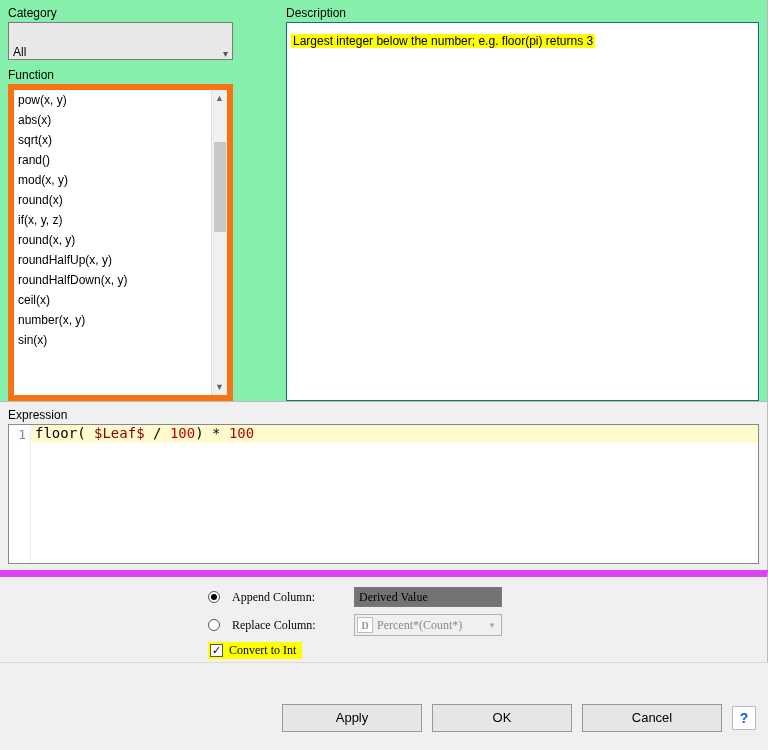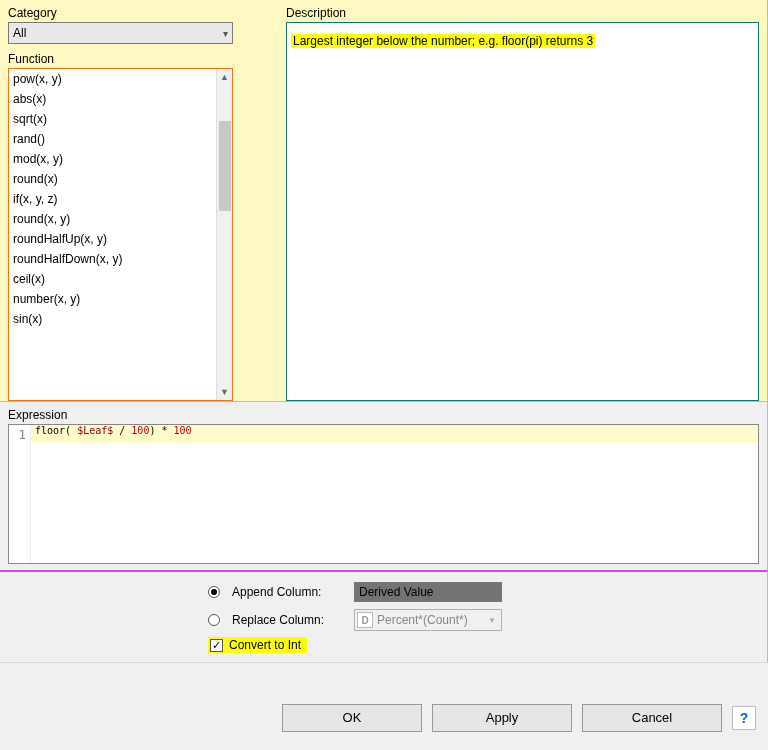--- a/index.html
+++ b/index.html
@@ -13,39 +13,39 @@
     height: 750px;
     overflow: hidden;
   }
   .top-area {
     display: flex;
     padding: 4px 8px 0 8px;
     gap: 8px;
     height: 402px;
     border-bottom: 1px solid #bbb;
     border-right: 1px solid #bbb;
-    background: #fef9c3;
+    background: #86efac;
   }
   .left-col { width: 225px; display: flex; flex-direction: column; }
   .right-col { flex: 1; display: flex; flex-direction: column; margin-left: 45px; }
   .section-label { font-size: 12px; padding: 2px 0 2px 0; }
   .category-select {
-    height: 22px;
+    height: 38px;
     border: 1px solid #7a7a7a;
     background: #e9e9e9;
     display: flex;
-    align-items: center;
+    align-items: flex-end;
     justify-content: space-between;
     padding: 0 4px;
     margin-bottom: 6px;
   }
   .category-select .chev { font-size: 10px; color: #555; }
   .listbox {
     flex: 1;
-    border: 1px solid #f97316;
+    border: 6px solid #f97316;
     background: #fff;
     overflow: hidden;
     position: relative;
     padding-left: 12px;
   }
   .list-inner {
     position: absolute;
     inset: 0 16px 0 0;
     overflow: hidden;
   }
@@ -117,34 +117,35 @@
     color: #888;
     font-family: Consolas, monospace;
     font-size: 13px;
   }
   .expr-line {
     position: absolute;
     left: 22px; right: 0; top: 0;
     height: 18px;
     background: #fffbcf;
     font-family: Consolas, monospace;
-    font-size: 10px;
+    font-size: 14px;
     padding: 0 4px;
     white-space: pre;
   }
   .tok-kw { color: #000; }
   .tok-var { color: #8b0000; }
   .tok-num { color: #c00000; }
   .tok-op { color: #000; }
 
   .options-area {
     padding: 6px 0 8px 8px;
-    border-top: 2px solid #d946ef;
+    border-top: 7px solid #d946ef;
     border-right: 1px solid #bbb;
     height: 92px;
+    font-family: Liberation Serif, serif;
   }
   .opt-row {
     display: flex;
     align-items: center;
     height: 28px;
     margin-left: 200px;
     gap: 12px;
   }
   .radio {
     width: 12px; height: 12px;
@@ -328,17 +329,17 @@
   </div>
   <div class="convert-row">
     <span class="convert-hl">
       <span class="checkbox">✓</span>
       <span>Convert to Int</span>
     </span>
   </div>
 </div>
 
 <div class="button-bar">
+  <div class="btn">Apply</div>
   <div class="btn">OK</div>
-  <div class="btn">Apply</div>
   <div class="btn">Cancel</div>
   <div class="help-btn">?</div>
 </div>
 
 </body></html>

